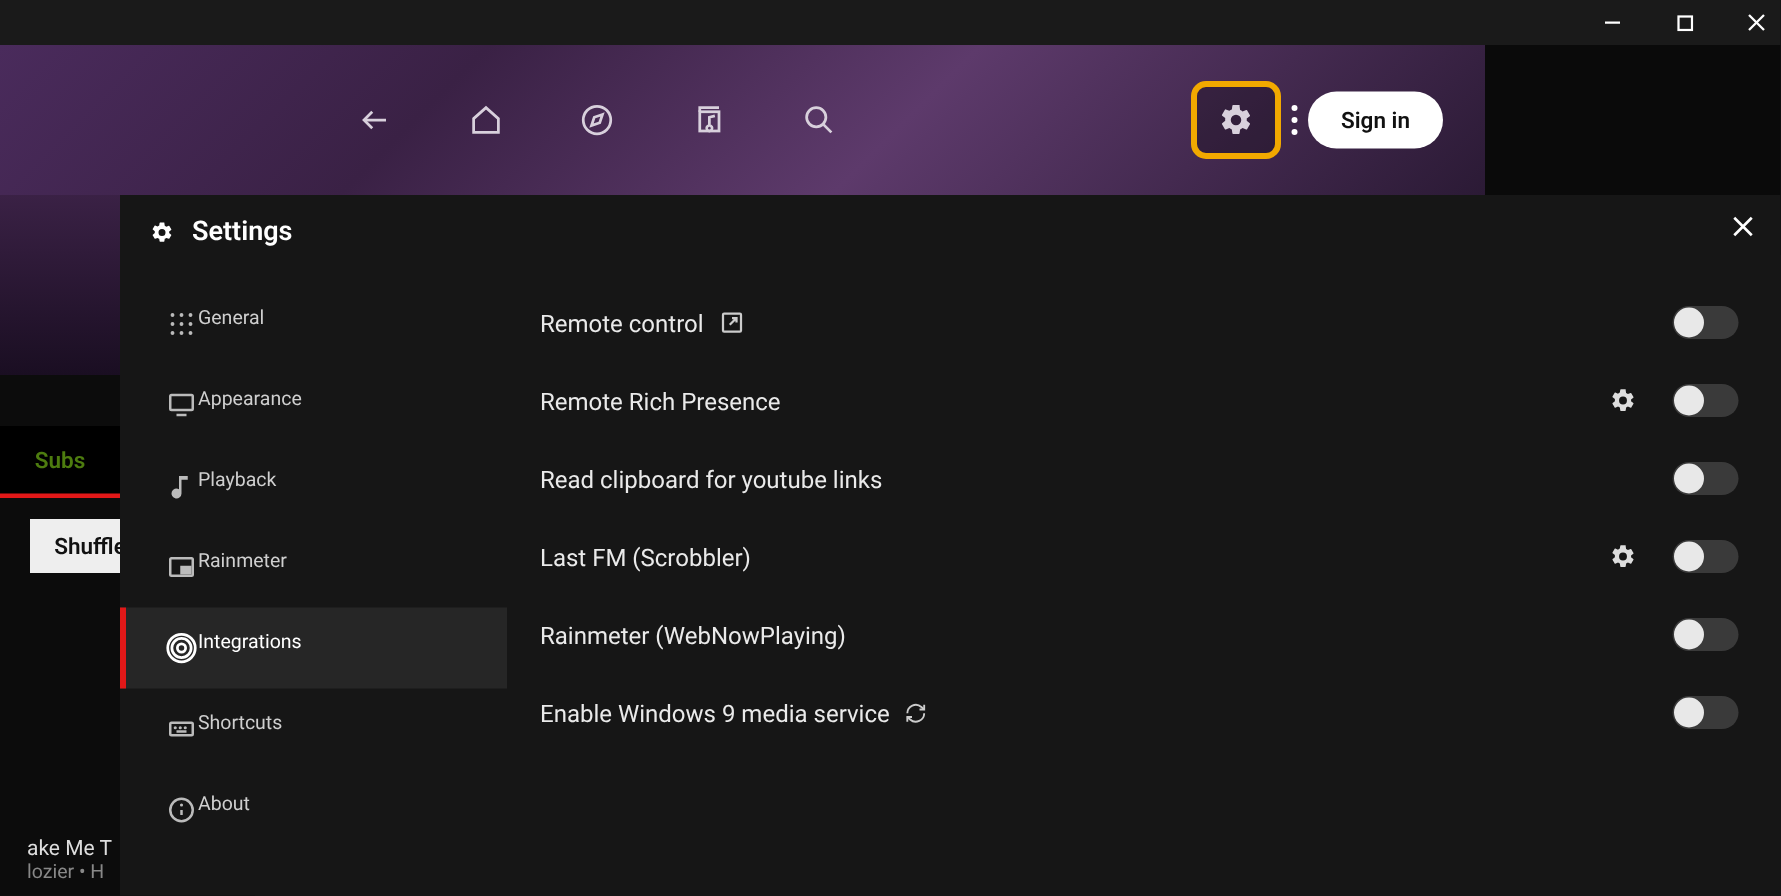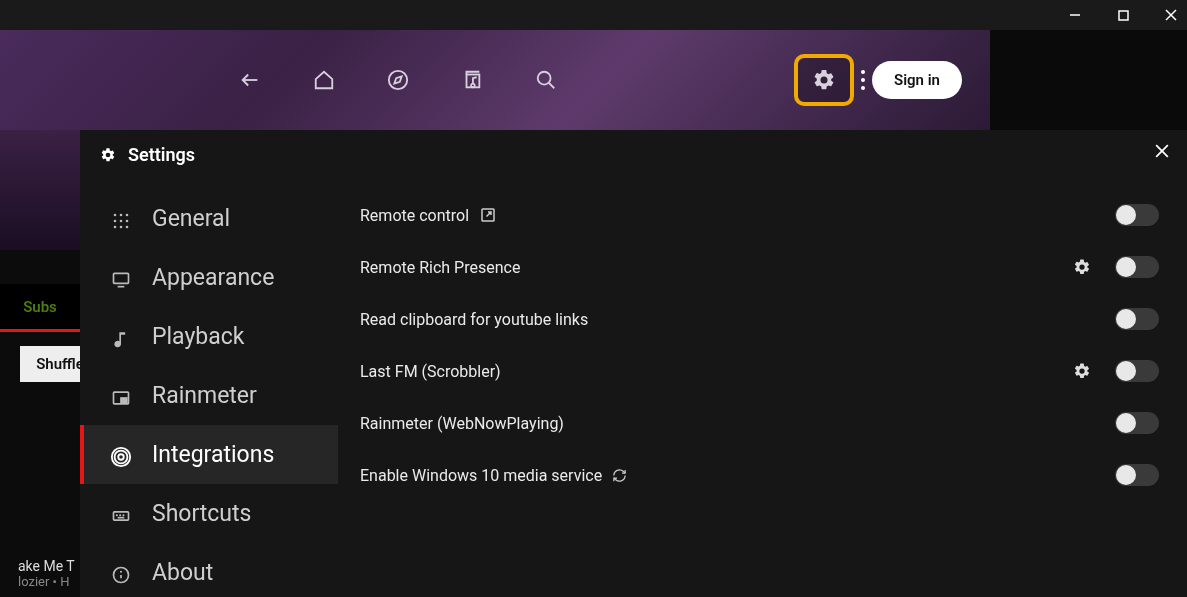--- a/index.html
+++ b/index.html
@@ -132,25 +132,24 @@
   }
   .modal-body {
     display:flex;
     height: calc(100% - 50px);
   }
   .modal-sidebar {
     width:258px;
     padding-top:10px;
   }
   .sb-item {
-    display:flex;align-items:flex-end;
-    gap:20px;
+    display:flex;align-items:flex-start;
     padding:16px 0 16px 30px;
     color:#cfcfcf;
-    font-size:23px;
+    font-size:13px;
     position:relative;
   }
   .sb-item.active {
     background:#262626;
     color:#fff;
   }
   .sb-item.active::before{
     content:"";position:absolute;left:0;top:0;bottom:0;width:4px;background:#e21818;
   }
   .sb-item .sicon{width:22px;height:22px;display:flex;align-items:center;justify-content:center;color:#bbb;}
@@ -423,21 +422,21 @@
 
       <div class="opt-row">
         <span>Rainmeter (WebNowPlaying)</span>
         <span class="spacer"></span>
         <div class="toggle">
             <div class="knob"></div>
           </div>
       </div>
 
       <div class="opt-row">
-        <span>Enable Windows 10 media service</span>
+        <span>Enable Windows 9 media service</span>
         <span class="ext-icon">
           <svg width="15" height="15" viewBox="0 0 24 24" fill="none" stroke="currentColor" stroke-width="2">
               <path d="M3 12a9 9 0 0 1 15-6.7L21 8"></path>
               <path d="M21 3v5h-5"></path>
               <path d="M21 12a9 9 0 0 1-15 6.7L3 16"></path>
               <path d="M3 21v-5h5"></path>
             </svg>
         </span>
         <span class="spacer"></span>
         <div class="toggle">

